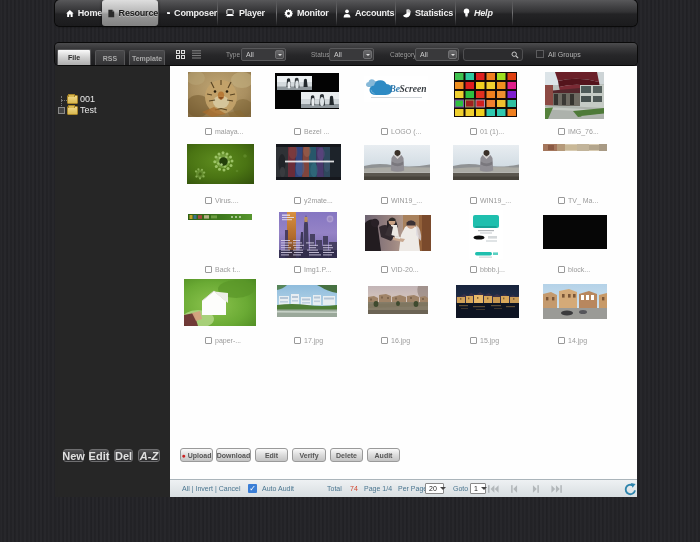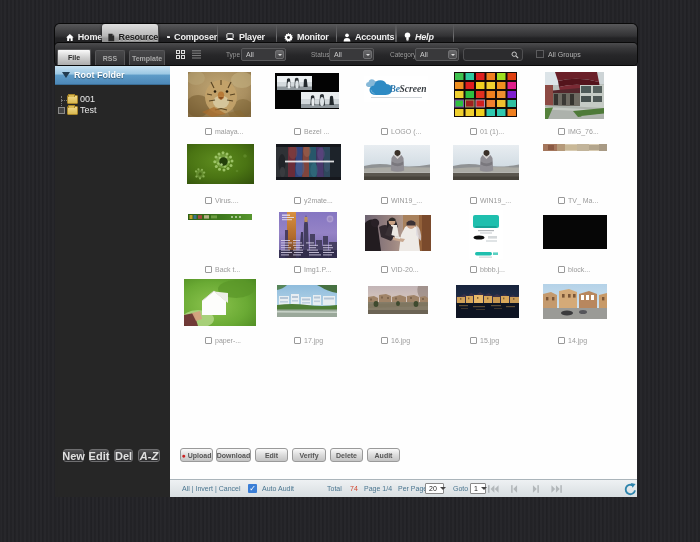--- a/index.html
+++ b/index.html
@@ -8,21 +8,21 @@
   font-family:"Liberation Sans", sans-serif;
   -webkit-font-smoothing:antialiased;
   background:#242428;
   background-image:repeating-linear-gradient(90deg,rgba(255,255,255,.016) 0 2px,rgba(0,0,0,.05) 2px 4px),repeating-linear-gradient(90deg,rgba(0,0,0,.06) 0 1px,rgba(255,255,255,0) 1px 7px);
   position:relative;
 }
 .abs { position:absolute; }
 
 
 #navbar {
-  left:55px; top:24px; width:582px; height:26px;
+  left:55px; top:0; width:582px; height:26px;
   border-radius:5px;
   background:linear-gradient(#58585a 0%, #454547 22%, #323234 46%, #232325 54%, #1e1e20 82%, #1b1b1d 100%);
   box-shadow:0 0 0 1px #0a0a0a, 0 1px 2px rgba(0,0,0,.5);
   display:flex; align-items:stretch;
 }
 .ntab {
   display:flex; align-items:center; justify-content:flex-start;
   color:#f0f0f0; font-size:9px; font-weight:bold; letter-spacing:-0.2px;
   position:relative; white-space:nowrap;
 }
@@ -139,20 +139,26 @@
       </svg>Monitor
   </div>
   <div class="nsep"></div>
   <div class="ntab" style="width:58px; padding-left:6px;">
     <svg width="8" height="9" viewBox="0 0 9 10">
         <circle cx="4.5" cy="2.6" r="2.1" fill="#fff"></circle>
         <path d="M0.7 9.5 Q0.7 5.6 4.5 5.6 Q8.3 5.6 8.3 9.5 Z" fill="#fff"></path>
       </svg>Accounts
   </div>
   <div class="nsep"></div>
+  <div class="ntab" style="width:59px; padding-left:6px;">
+    <svg width="9" height="9" viewBox="0 0 10 10">
+        <path d="M5 5 L5 0.5 A4.5 4.5 0 1 1 1 7.5 Z" fill="#fff"></path>
+        <path d="M6 4 L6 0 A4.5 4.5 0 0 1 10 4 Z" fill="#ccc"></path>
+      </svg>Statistics
+  </div>
   <div class="nsep"></div>
   <div class="ntab" style="width:56px; padding-left:7px;font-style:italic;">
     <svg width="7" height="10" viewBox="0 0 8 11">
         <circle cx="4" cy="3.4" r="3.1" fill="#fff"></circle>
         <rect x="2.6" y="6.6" width="2.8" height="2.2" fill="#fff"></rect>
         <rect x="2.9" y="9.2" width="2.2" height="1" fill="#ccc"></rect>
       </svg>Help
   </div>
   <div class="nsep"></div>
 </div>
@@ -195,21 +201,20 @@
     <svg class="abs" style="right:3px; top:2px;" width="8" height="8" viewBox="0 0 8 8">
         <circle cx="3.2" cy="3.2" r="2.2" fill="none" stroke="#c8c8c8" stroke-width="1"></circle>
         <line x1="5" y1="5" x2="7.2" y2="7.2" stroke="#c8c8c8" stroke-width="1.1"></line>
       </svg>
   </div>
   <div class="abs" style="left:481px; top:7px; width:8px; height:8px; background:#2a2a2c; border:1px solid #5c5c5e;"></div>
   <div class="abs" style="left:493px; top:7.5px; font-size:7px; color:#b5b5b5;">All Groups</div>
 </div>
 
 <div id="sidebar" class="abs">
-  <div id="roothdr"><span class="tri"></span>Root Folder</div>
   <div class="treeitem" style="left:12px; top:28px;"><span class="fold"></span>001</div>
   <div class="treeitem" style="left:12px; top:39px;"><span class="fold"></span>Test</div>
   <div class="abs" style="left:6px; top:30px; width:1px; height:14px; border-left:1px dotted #777;"></div>
   <div class="abs" style="left:6px; top:34px; width:6px; height:1px; border-top:1px dotted #777;"></div>
   <div class="abs" style="left:3px; top:41px; width:7px; height:7px; background:#444; border:1px solid #888;"></div>
   <div class="sbtn" style="left:8px; top:383px; width:21px;">New</div>
   <div class="sbtn" style="left:34px; top:383px; width:20px;">Edit</div>
   <div class="sbtn" style="left:59px; top:383px; width:19px;">Del</div>
   <div class="sbtn" style="left:83px; top:383px; width:22px;font-style:italic;">A-Z</div>
 </div>

